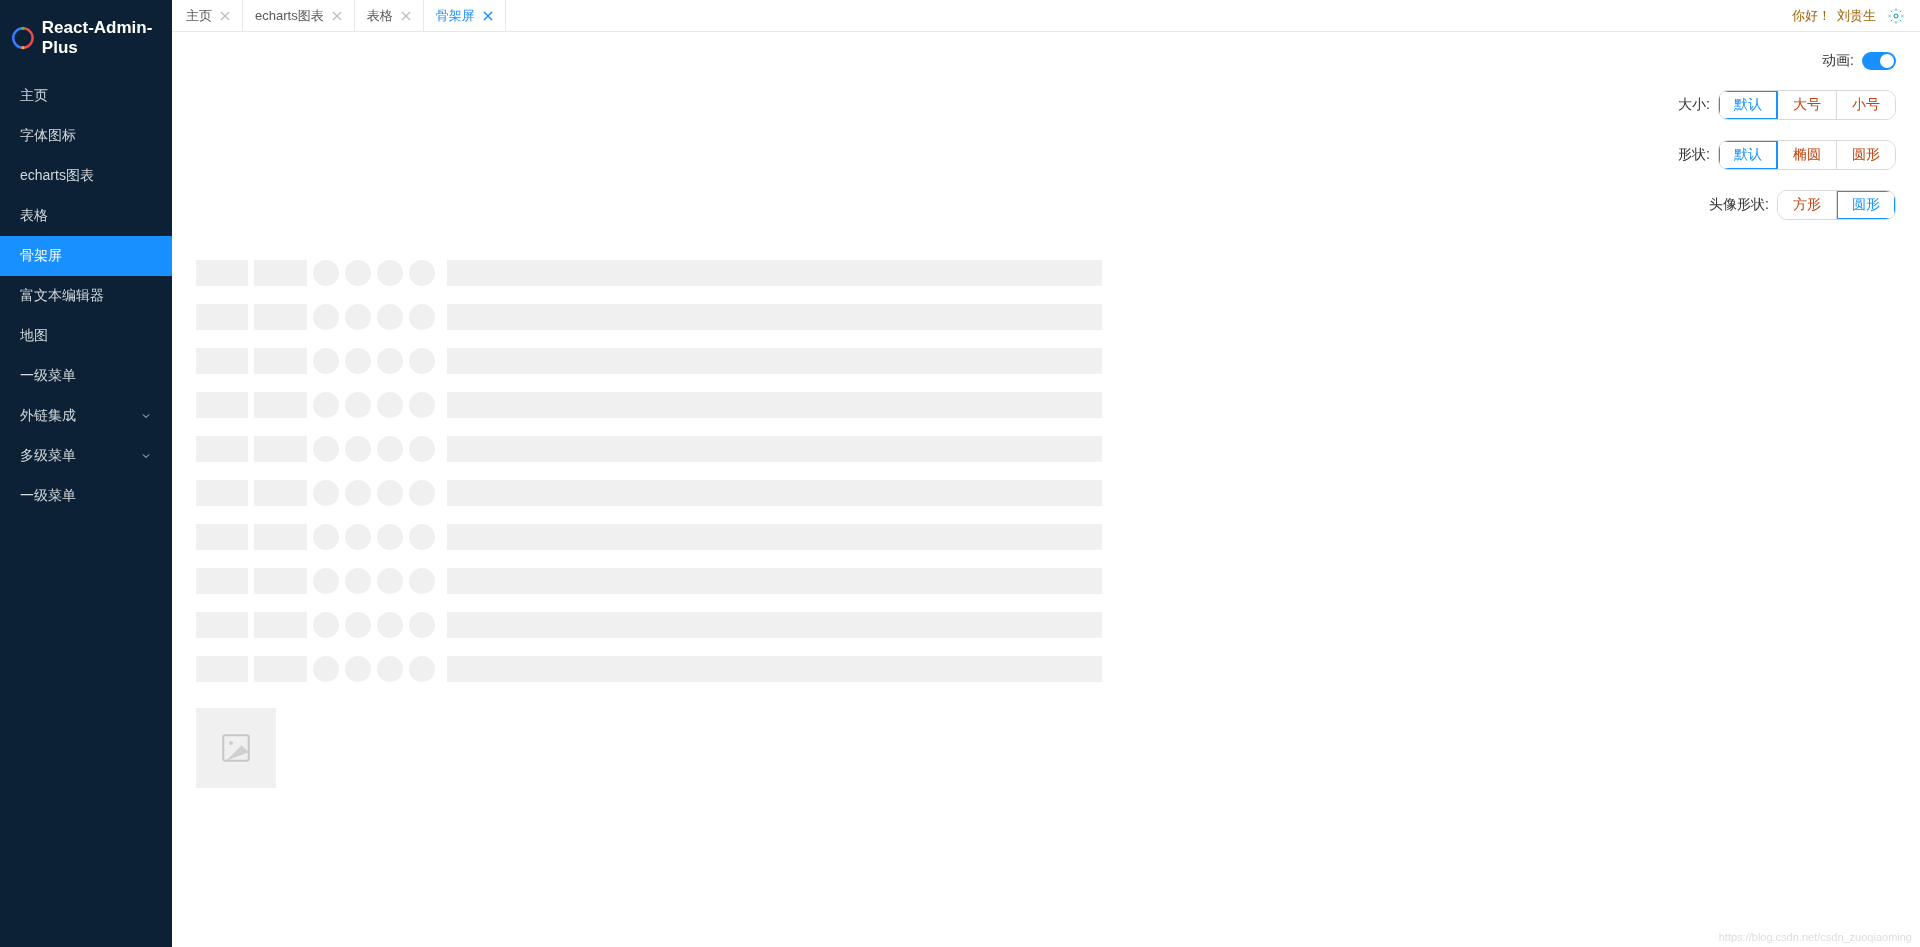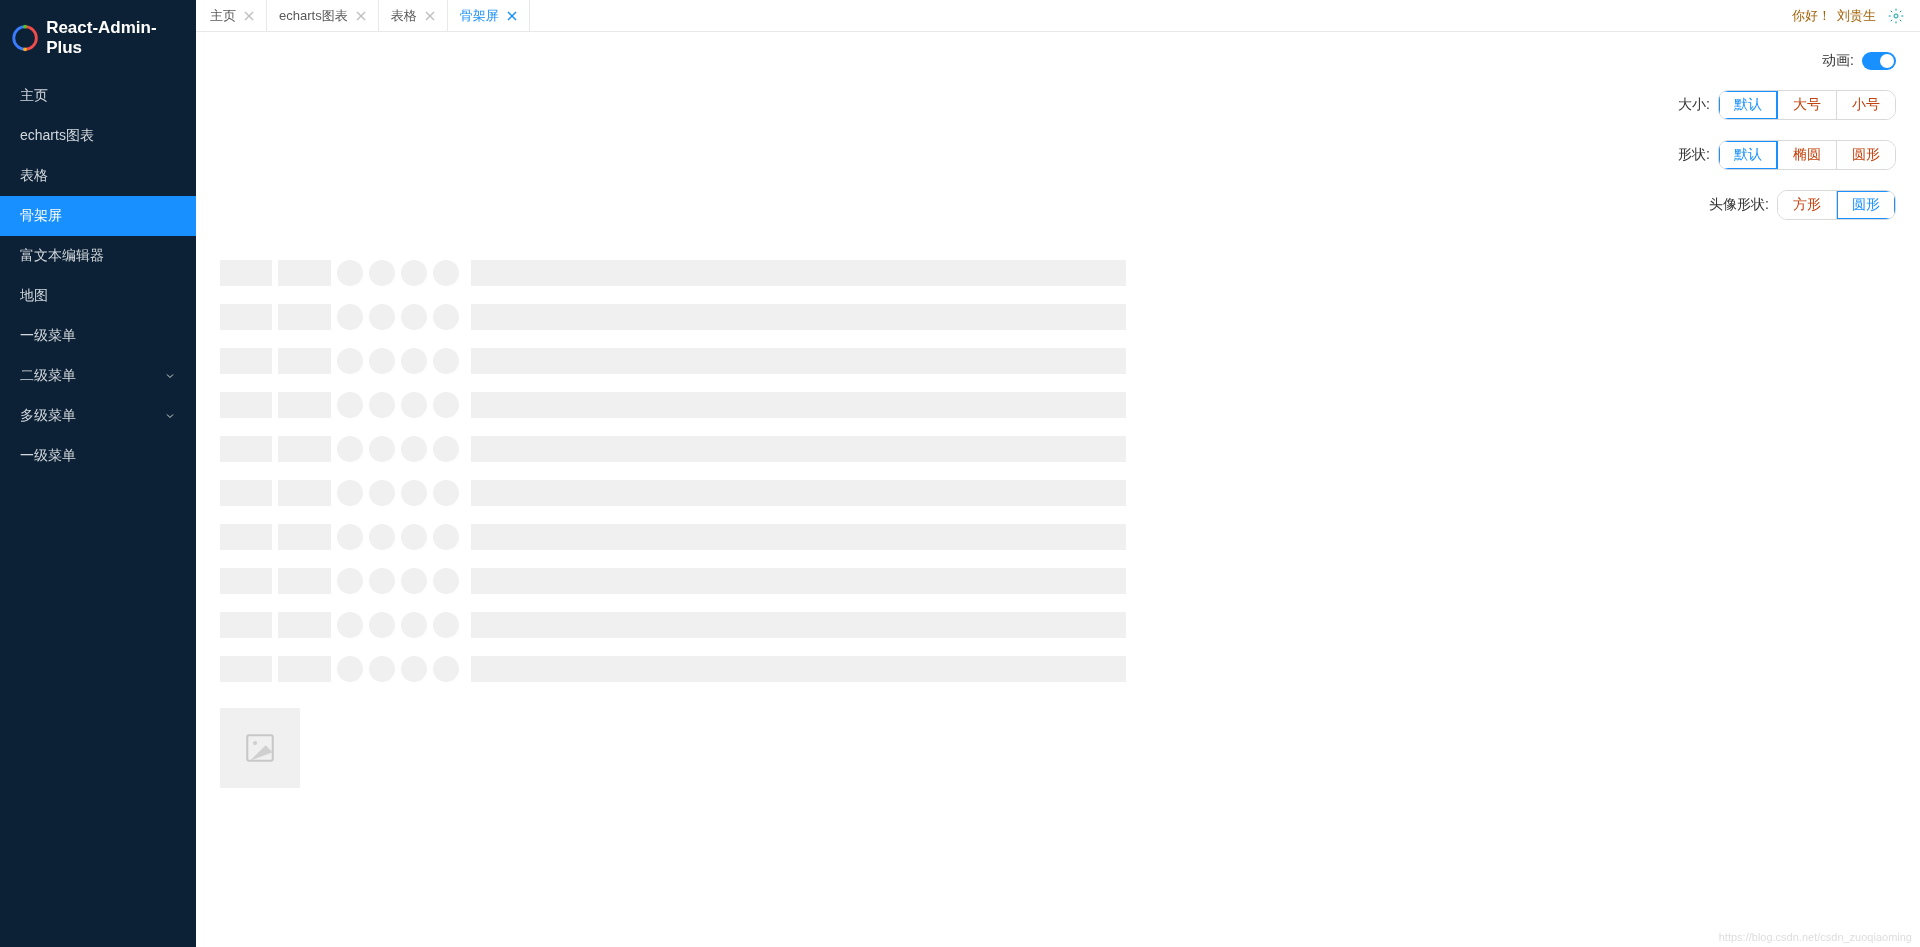--- a/index.html
+++ b/index.html
@@ -6,21 +6,21 @@
 body {
   font-family: -apple-system, BlinkMacSystemFont, "Segoe UI", "PingFang SC", "Microsoft YaHei", sans-serif;
   font-size: 14px;
   color: #333;
   background: #fff;
 }
 .app { display: flex; height: 100vh; }
 
 
 .sidebar {
-  width: 196px;
+  width: 172px;
   background: #0c2135;
   color: #fff;
   flex-shrink: 0;
   overflow-y: auto;
 }
 .brand {
   display: flex;
   align-items: center;
   padding: 18px 12px 18px 10px;
   font-weight: bold;
@@ -126,39 +126,42 @@
         <circle cx="16" cy="4" r="2" fill="#52c41a"></circle>
         <circle cx="16" cy="28" r="2" fill="#faad14"></circle>
       </svg>
       <span>React-Admin-Plus</span>
     </div>
     <nav id="sidebar-menu">
         <div class="menu-item">
           <span>主页</span>
         </div>
         <div class="menu-item">
+          <span>字体图标</span>
+        </div>
+        <div class="menu-item">
           <span>echarts图表</span>
         </div>
         <div class="menu-item">
           <span>表格</span>
         </div>
         <div class="menu-item active">
           <span>骨架屏</span>
         </div>
         <div class="menu-item">
           <span>富文本编辑器</span>
         </div>
         <div class="menu-item">
           <span>地图</span>
         </div>
         <div class="menu-item">
           <span>一级菜单</span>
         </div>
         <div class="menu-item">
-          <span>二级菜单</span>
+          <span>外链集成</span>
           <svg class="arrow-icon" viewBox="0 0 24 24">
             <polyline points="6 9 12 15 18 9" stroke-width="2"></polyline>
           </svg>
         </div>
         <div class="menu-item">
           <span>多级菜单</span>
           <svg class="arrow-icon" viewBox="0 0 24 24">
             <polyline points="6 9 12 15 18 9" stroke-width="2"></polyline>
           </svg>
         </div>

